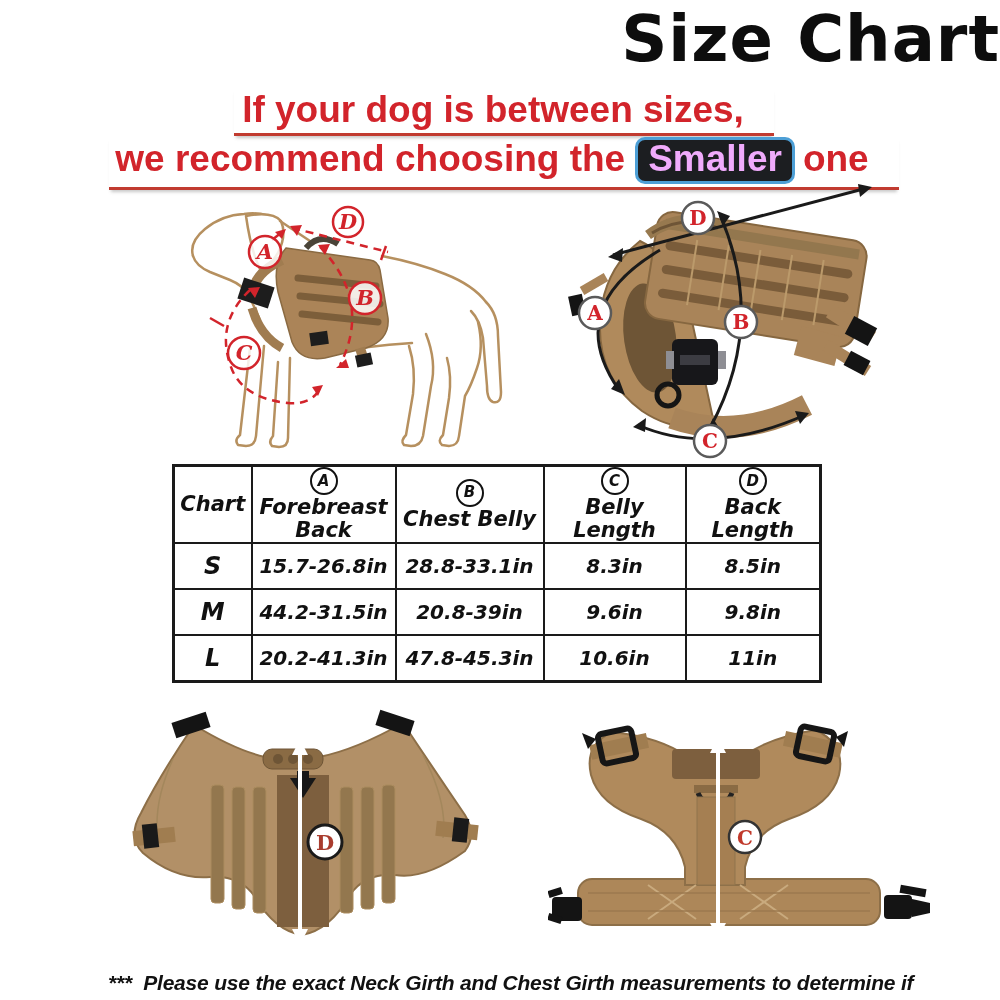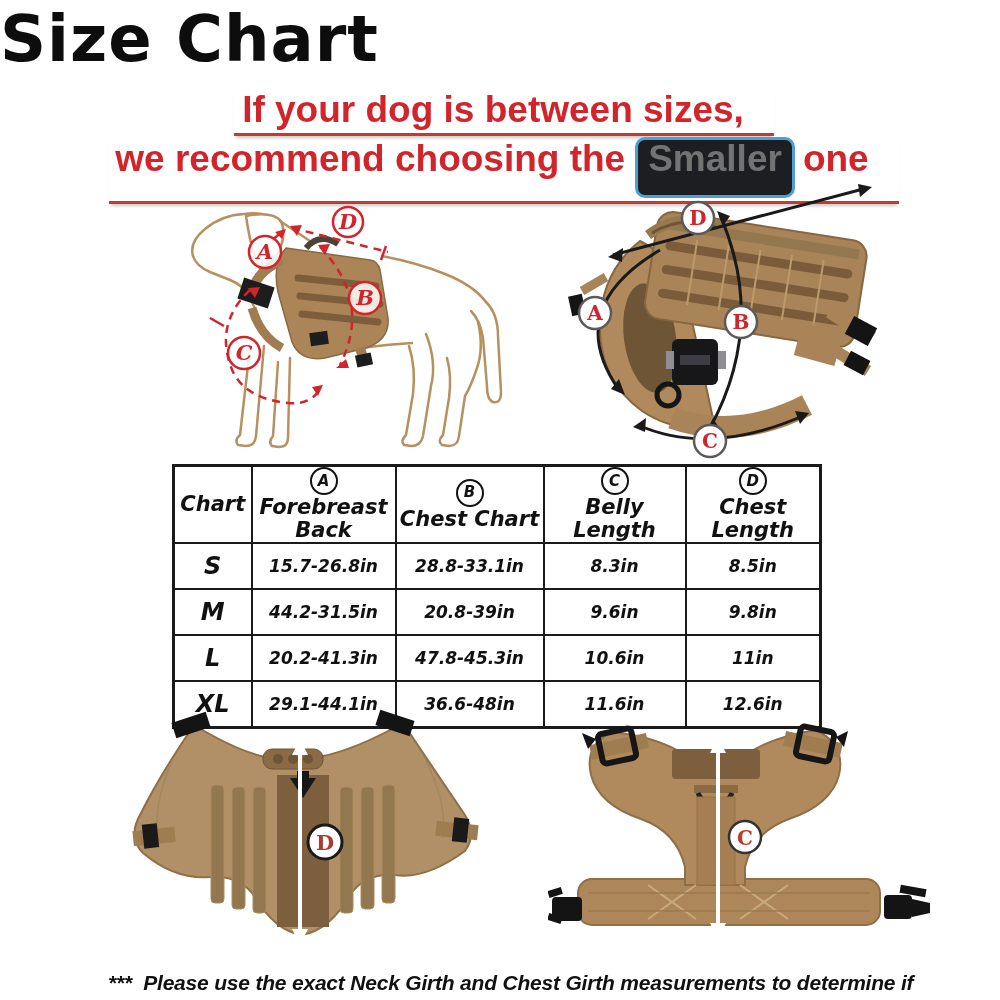--- a/index.html
+++ b/index.html
@@ -1,46 +1,46 @@
 <!DOCTYPE html>
 <html><head>
 <meta charset="utf-8">
 <style>
   html,body{margin:0;padding:0;background:#ffffff;}
   .page{position:relative;width:1000px;height:1000px;background:#ffffff;overflow:hidden;
         font-family:"DejaVu Sans",sans-serif;}
 
-  .title{position:absolute;top:2px;left:0;width:100%;text-align:left;
+  .title{position:absolute;top:2px;left:0;width:100%;text-align:right;
          font-size:64px;font-weight:bold;color:#0d0d0d;letter-spacing:1px;
          font-family:"DejaVu Sans",sans-serif;}
 
   .notice{position:absolute;top:88px;left:4px;width:100%;text-align:center;
           color:#d2242b;font-weight:bold;font-family:"Liberation Sans",sans-serif;}
   .notice-line1{font-size:37px;line-height:1.2;}
   .notice-line1 .u{display:inline-block;border-bottom:3px solid #c13b30;padding:0 30px 1px 8px;
                    box-shadow:0 4px 3px -2px rgba(100,100,100,.35);}
   .notice-line2{font-size:37px;line-height:1.15;margin-top:1px;}
   .notice-line2 .u2{display:inline-block;border-bottom:3px solid #c13b30;padding:0 30px 3px 6px;
                     box-shadow:0 4px 3px -2px rgba(100,100,100,.35);}
   .highlight{display:inline-block;background:#1c1e21;border:3px solid #4d9fd6;border-radius:10px;
-             padding:0 10px 16px;margin:0 8px 0 10px;line-height:1.05;color:#737373;}
+             padding:0 10px 2px;margin:0 8px 0 10px;line-height:1.05;color:#f0abfc;}
 
   .svg-abs{position:absolute;}
   #dog-diagram{left:160px;top:196px;width:365px;height:272px;}
   #harness-photo{left:562px;top:183px;width:335px;height:290px;}
   #flat-top-view{left:113px;top:703px;width:385px;height:250px;}
   #underside-view{left:548px;top:703px;width:390px;height:250px;}
 
   .size-table{position:absolute;left:172px;top:464px;border-collapse:collapse;table-layout:fixed;
               font-family:"DejaVu Sans",sans-serif;font-style:italic;font-weight:bold;color:#111;
               background:#fff;border:3px solid #1a1a1a;}
   .size-table th,.size-table td{border:2.5px solid #1a1a1a;text-align:center;vertical-align:middle;padding:0;}
   .size-table thead th{height:56px;font-size:21px;line-height:1.1;}
   .size-table tbody th{font-size:24px;}
-  .size-table tbody td{font-size:17px;}
+  .size-table tbody td{font-size:20px;}
   .size-table tbody tr{height:46px;}
   .size-head{font-size:26px;}
   .letter-circle{display:inline-flex;align-items:center;justify-content:center;
                  width:24px;height:24px;border:2px solid #111;border-radius:50%;
                  font-size:15px;margin-bottom:1px;}
 
   .footnote{position:absolute;left:108px;top:948px;width:812px;
             font-family:"Liberation Sans",sans-serif;font-weight:bold;font-style:italic;
             font-size:21px;line-height:1.33;color:#111;white-space:pre-wrap;letter-spacing:-0.2px;}
 
@@ -189,29 +189,29 @@
     </colgroup>
     <thead>
       <tr>
         <th class="size-head">Chart</th>
         <th>
           <span class="letter-circle">A</span>
           <div>Forebreast Back</div>
         </th>
         <th>
           <span class="letter-circle">B</span>
-          <div>Chest Chart</div>
+          <div>Chest Belly</div>
         </th>
         <th>
           <span class="letter-circle">C</span>
           <div>Belly Length</div>
         </th>
         <th>
           <span class="letter-circle">D</span>
-          <div>Chest Length</div>
+          <div>Back Length</div>
         </th>
       </tr>
     </thead>
     <tbody>
       <tr>
         <th>S</th>
         <td>15.7-26.8in</td>
         <td>28.8-33.1in</td>
         <td>8.3in</td>
         <td>8.5in</td>
@@ -223,27 +223,20 @@
         <td>9.6in</td>
         <td>9.8in</td>
       </tr>
       <tr>
         <th>L</th>
         <td>20.2-41.3in</td>
         <td>47.8-45.3in</td>
         <td>10.6in</td>
         <td>11in</td>
       </tr>
-      <tr>
-        <th>XL</th>
-        <td>29.1-44.1in</td>
-        <td>36.6-48in</td>
-        <td>11.6in</td>
-        <td>12.6in</td>
-      </tr>
     </tbody>
   </table>
 
   <svg id="flat-top-view" class="svg-abs" viewBox="0 0 385 250">
     <g>
       <path d="M 81 22 Q 122 47 152 54 Q 179 59 206 54 Q 242 47 290 20 Q 318 62 352 112 Q 364 132 352 148 Q 312 177 282 172 Q 252 170 237 192 Q 217 227 189 232 Q 162 228 142 194 Q 127 172 97 174 Q 62 177 30 150 Q 14 134 28 110 Q 47 72 81 22 Z" fill="#b29067" stroke="#8d6f48" stroke-width="2"></path>
       <path d="M 60 56 Q 40 100 45 135" stroke="#a3875c" fill="none" stroke-width="1.5"></path>
       <path d="M 310 52 Q 335 100 330 135" stroke="#a3875c" fill="none" stroke-width="1.5"></path>
       <rect x="164" y="72" width="52" height="152" fill="#7d5f3e"></rect>
       <g fill="#93774e" stroke="#ab8c5e">

